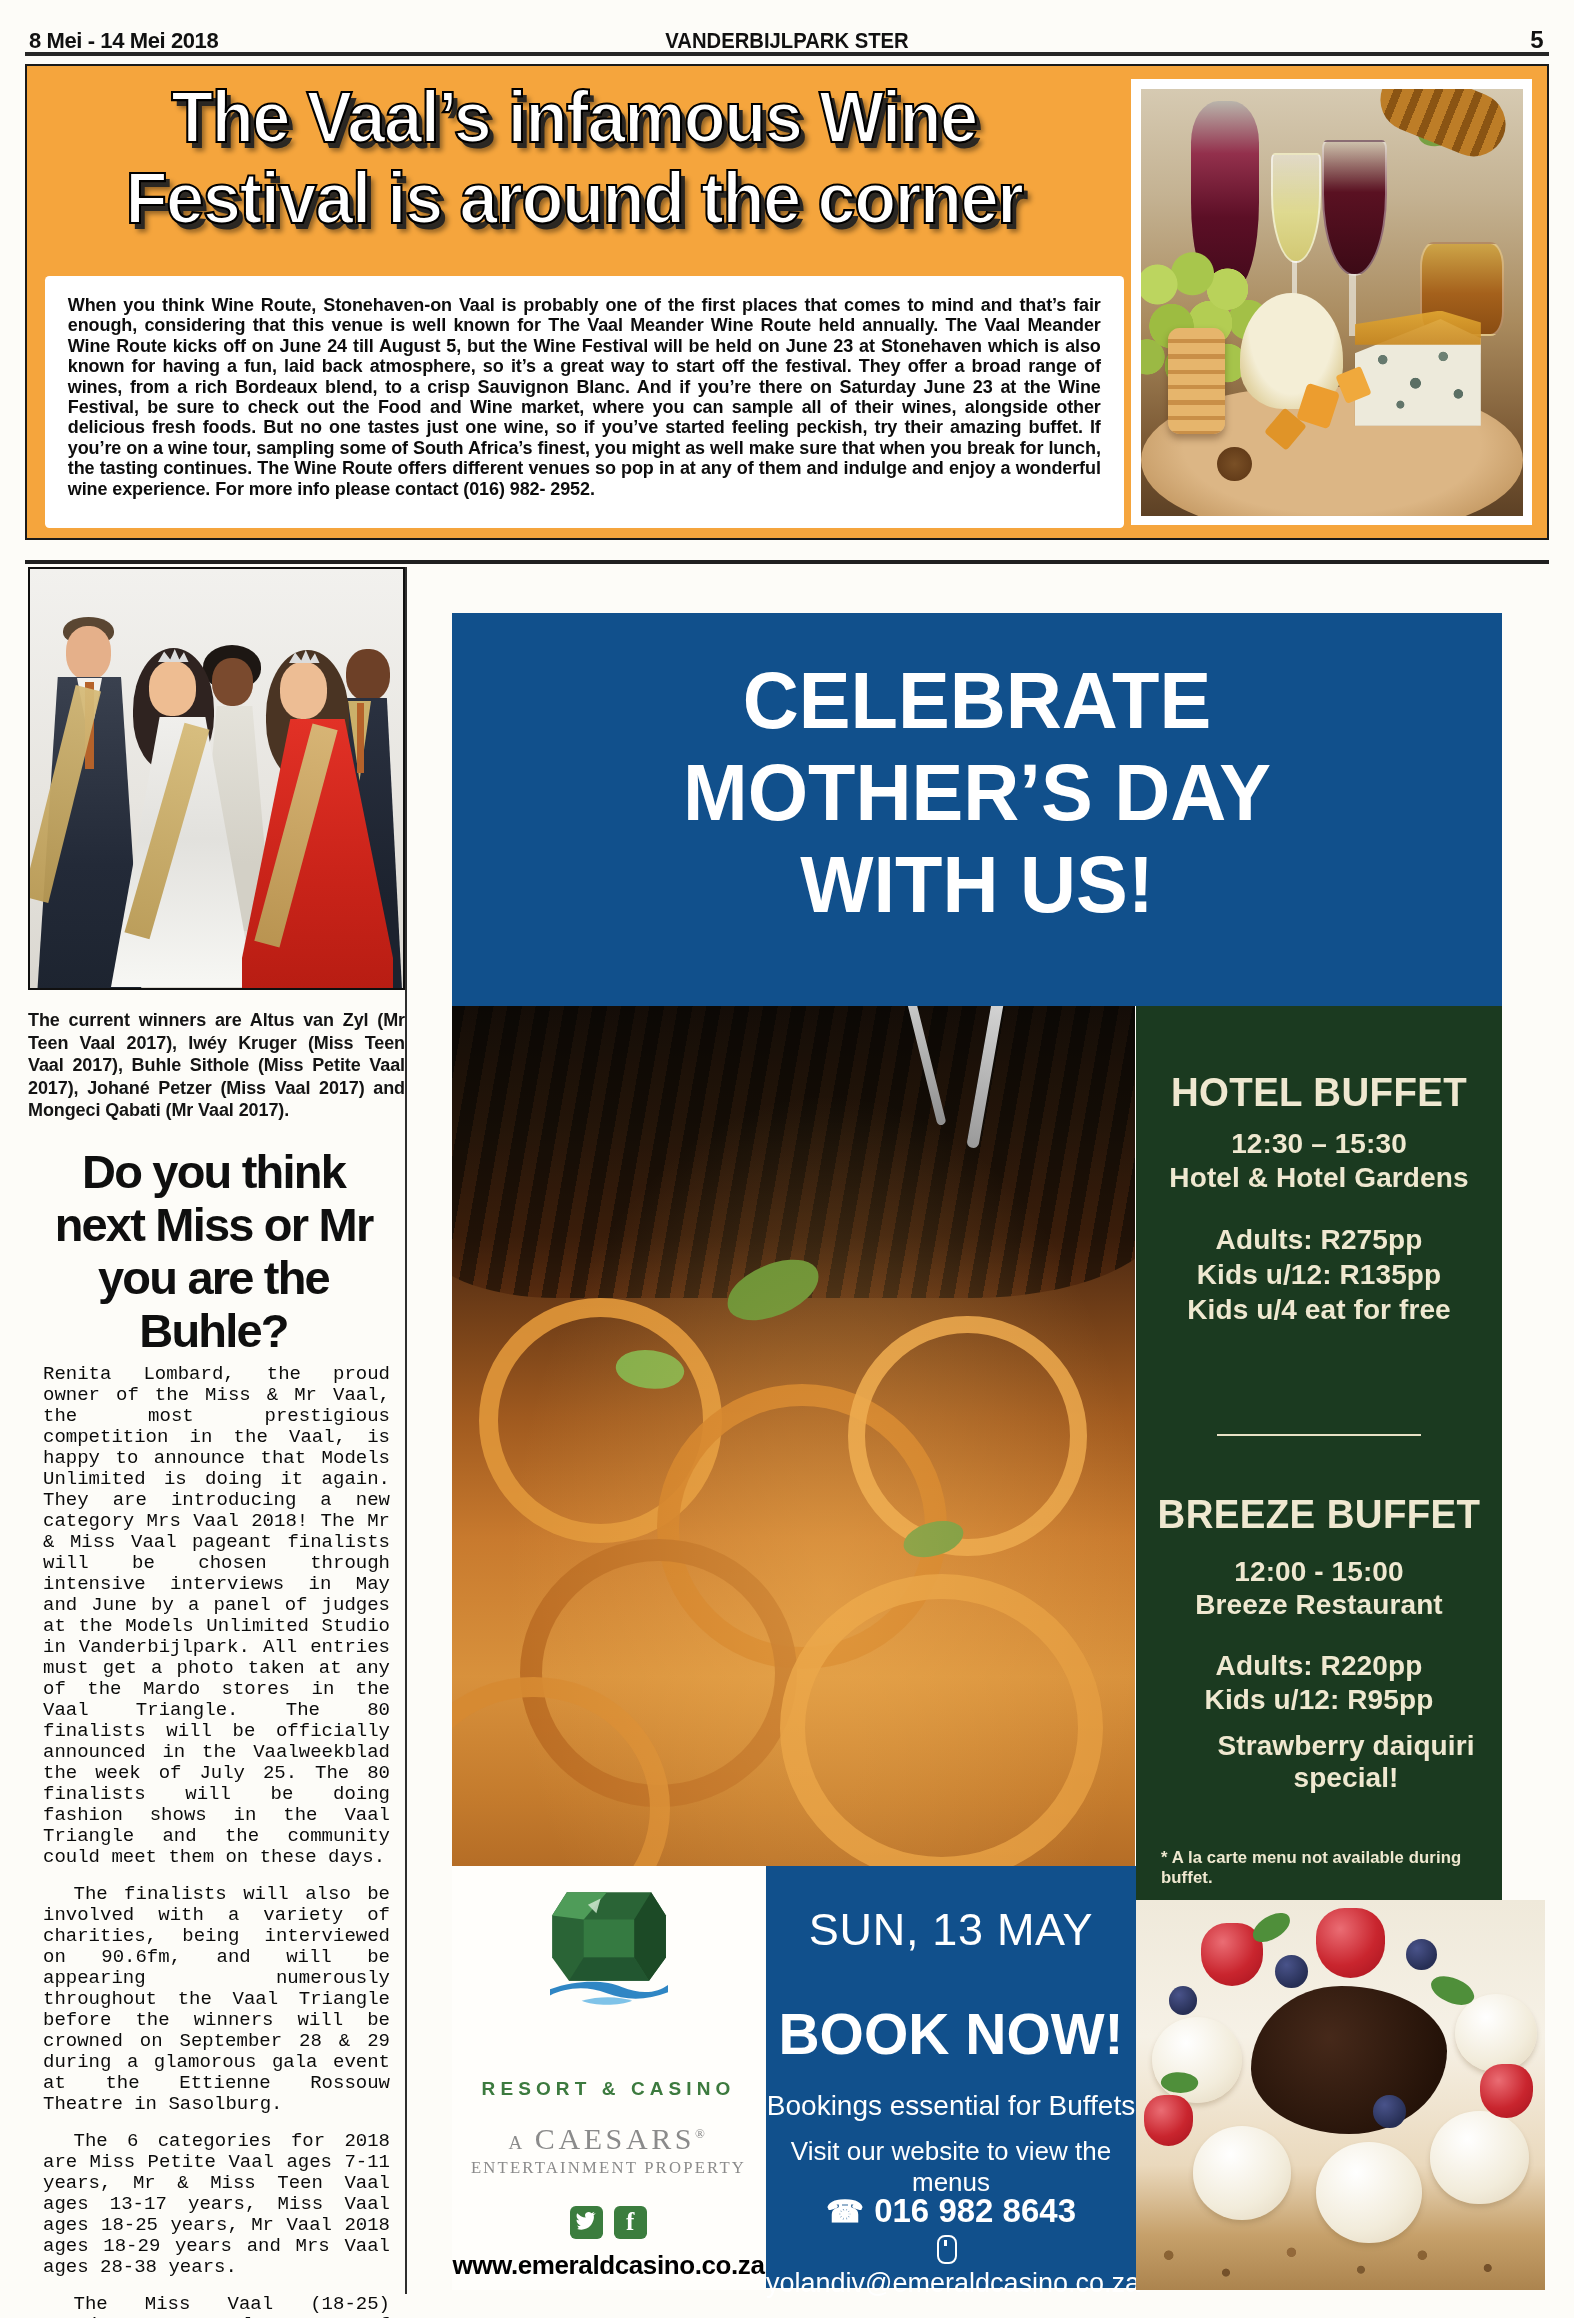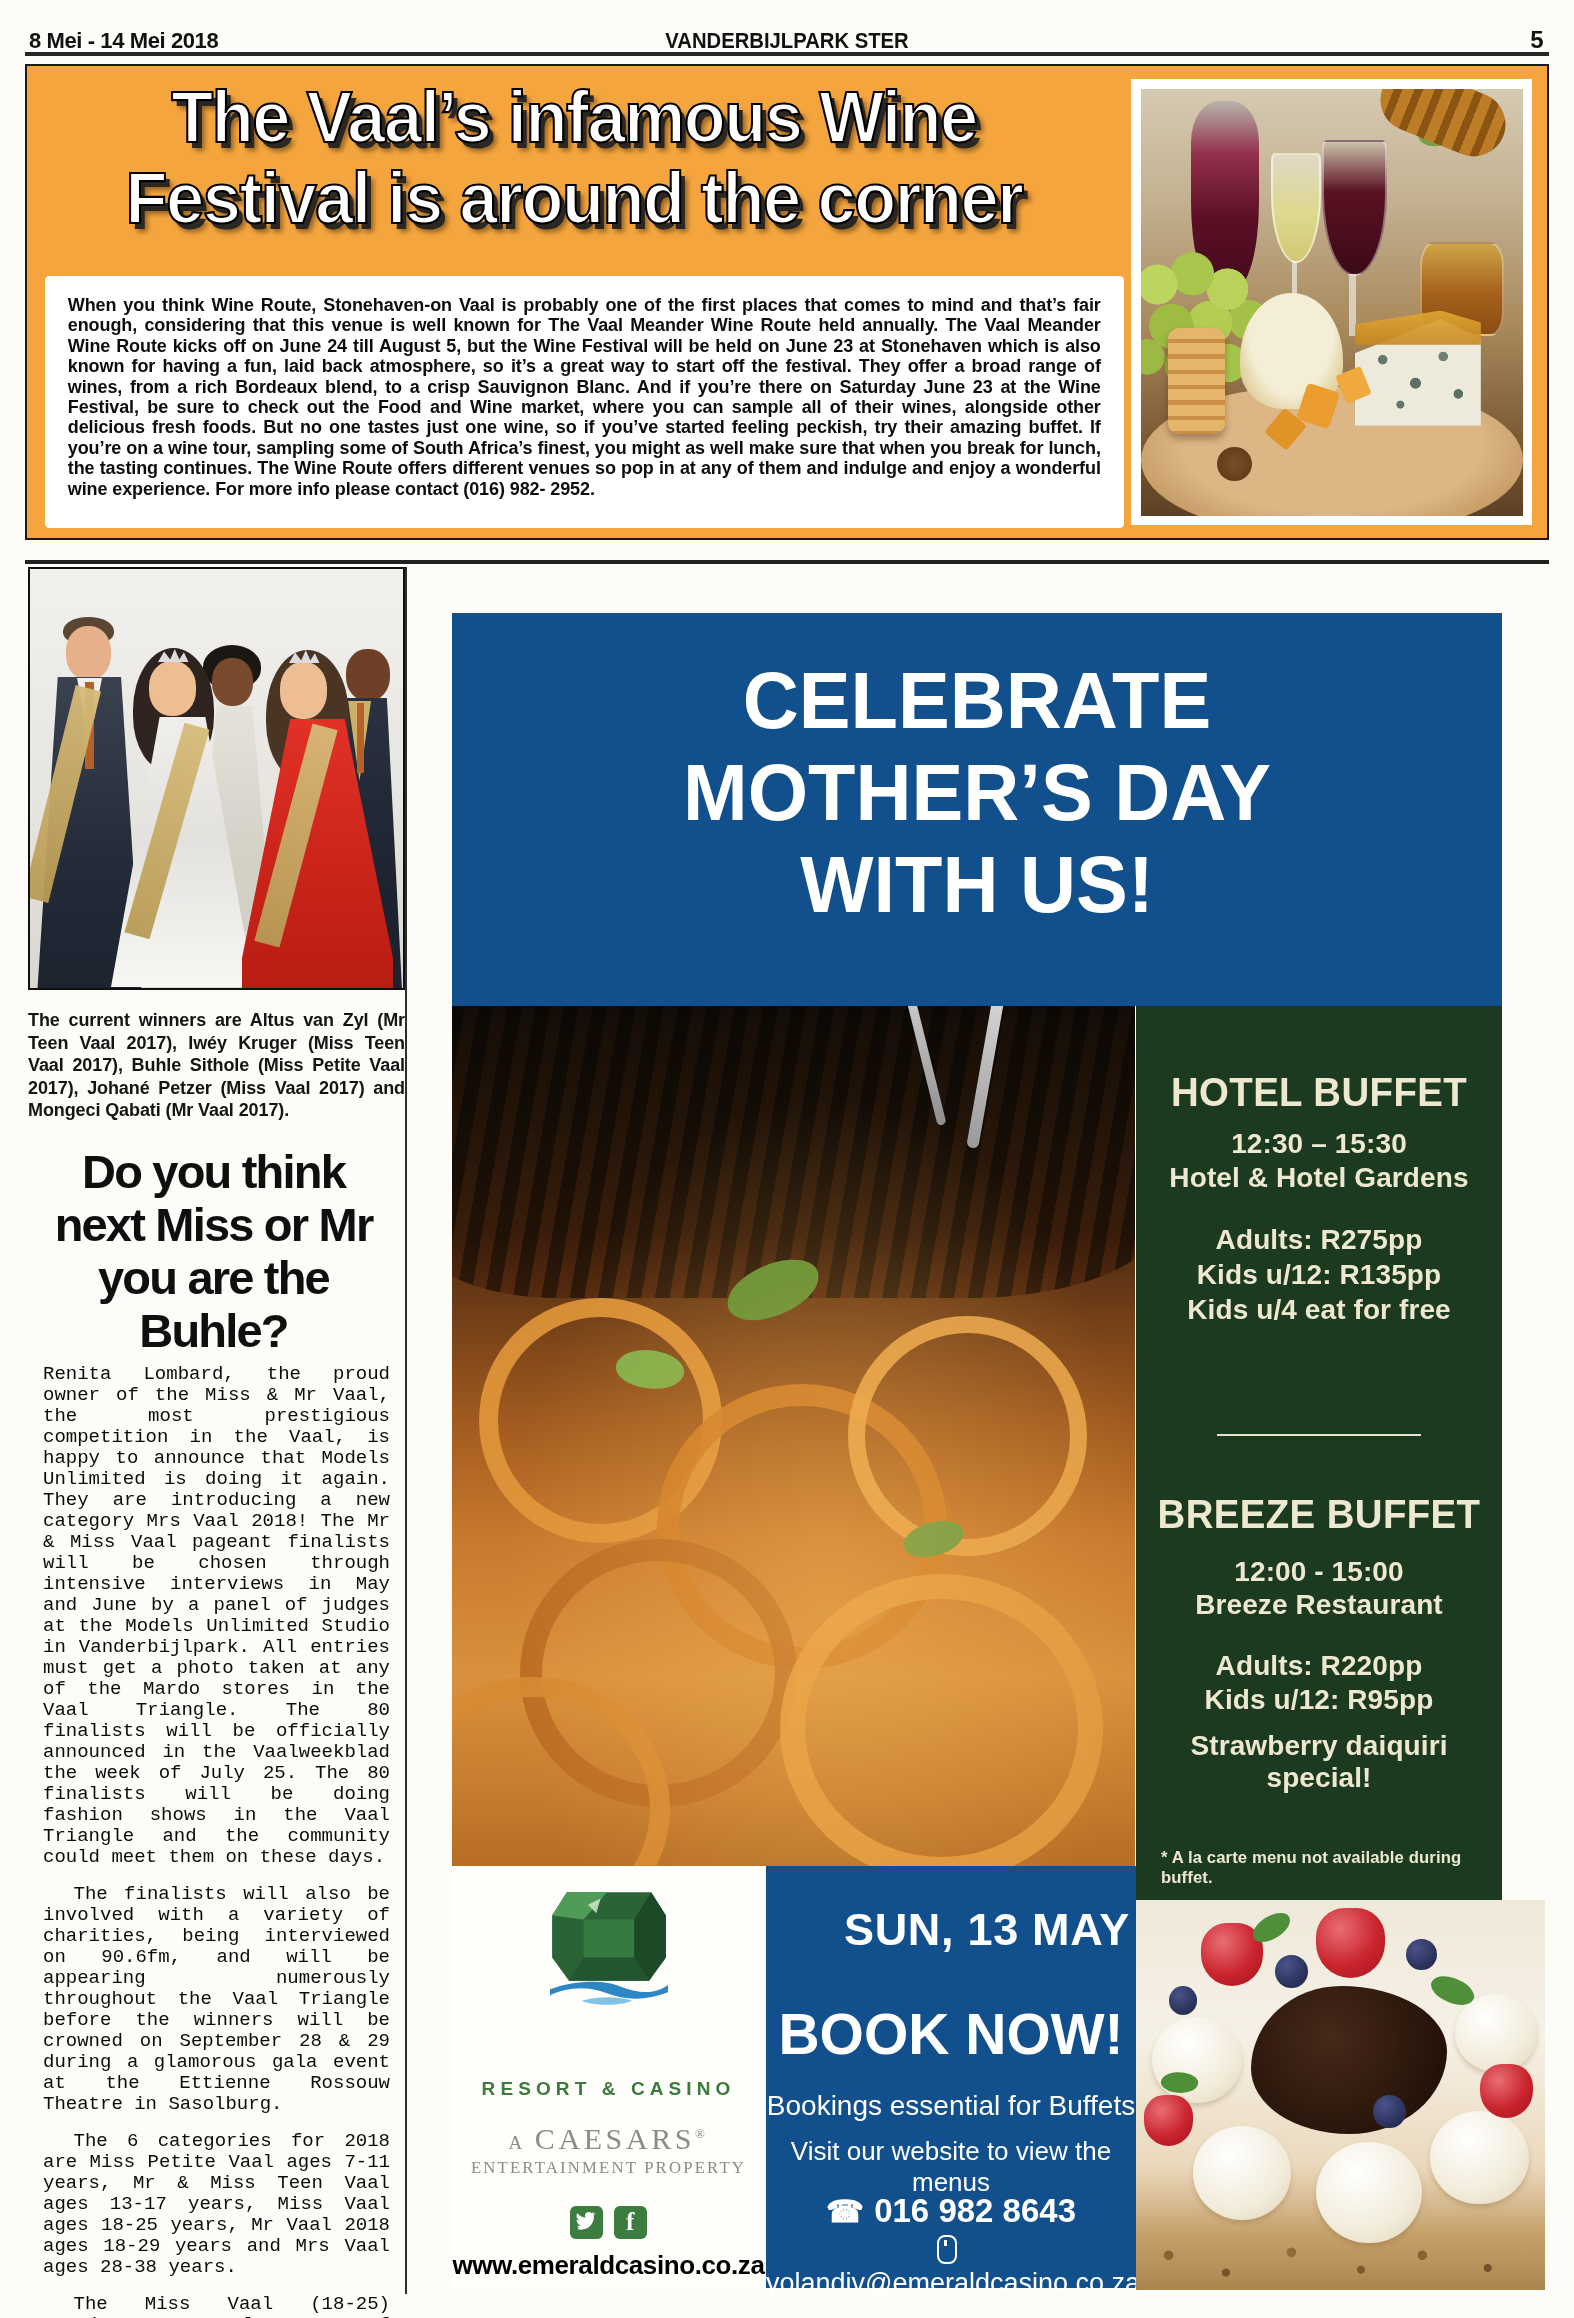--- a/index.html
+++ b/index.html
@@ -105,21 +105,21 @@
   .logo-caesars{position:absolute;left:0;width:100%;top:256px;font-family:"Liberation Serif",serif;color:#8b8b8b;font-size:30px;letter-spacing:3.6px;}
   .logo-caesars .sm{font-size:19px;letter-spacing:1.5px;}
   .logo-caesars .reg{font-size:13px;vertical-align:super;}
   .logo-ent{position:absolute;left:0;width:100%;top:292px;font-family:"Liberation Serif",serif;color:#8b8b8b;font-size:16.7px;letter-spacing:2.2px;}
   .social-row{position:absolute;left:0;width:100%;top:340px;}
   .social{display:inline-block;width:33px;height:33px;background:#3b7d3e;border-radius:5.8px;margin:0 3.6px;position:relative;vertical-align:middle;}
   .social .fb{position:absolute;left:0;top:1.5px;width:100%;text-align:center;color:#ffffff;font-size:25px;font-weight:bold;font-family:"Liberation Serif",serif;}
   .logo-site{position:absolute;left:0;width:100%;top:384px;font-size:26px;font-weight:bold;color:#000;letter-spacing:-0.4px;}
 
   .booking-panel{position:absolute;left:766px;top:1866px;width:370px;height:422px;background:#11508c;color:#ffffff;text-align:center;}
-  .bk-date{position:absolute;left:0;width:100%;top:38px;font-size:45px;font-weight:700;letter-spacing:0.7px;margin-left:36px;}
+  .bk-date{position:absolute;left:0;width:100%;top:38px;font-size:45px;font-weight:400;letter-spacing:0.7px;}
   .bk-cta{position:absolute;left:0;width:100%;top:135px;font-size:57px;font-weight:bold;letter-spacing:0px;}
   .bk-note{position:absolute;left:0;width:100%;top:224px;font-size:28px;font-weight:400;}
   .bk-visit{position:absolute;left:0;width:100%;top:270px;font-size:26px;font-weight:400;}
   .bk-phone{position:absolute;left:0;width:100%;top:326px;font-size:33px;font-weight:bold;}
   .bk-phone .glyph{font-size:30.5px;margin-right:10.2px;}
   .bk-email{position:absolute;left:0;width:100%;top:366px;font-size:27px;font-weight:500;}
   .mouse-icon{display:inline-block;width:16px;height:25px;border:2.2px solid #ffffff;border-radius:8px;margin-right:8.7px;position:relative;top:2.9px;}
   .mouse-icon:before{content:"";position:absolute;left:5.8px;top:2.9px;width:2.2px;height:6.5px;background:#ffffff;}
 
   .dessert-photo{position:absolute;left:1136px;top:1900px;width:409px;height:390px;overflow:hidden;background:linear-gradient(180deg,#efe9da 0%,#f6f1e6 35%,#ead9bd 68%,#c6a06a 86%,#ac844e 100%);}
@@ -272,21 +272,21 @@
     <div class="gp gp-item" style="top:156px;">Hotel &amp; Hotel Gardens</div>
     <div class="gp gp-item" style="top:218px;">Adults: R275pp</div>
     <div class="gp gp-item" style="top:253px;">Kids u/12: R135pp</div>
     <div class="gp gp-item" style="top:288px;">Kids u/4 eat for free</div>
     <div class="gp-divider" style="top:428px;"></div>
     <div class="gp gp-title" style="top:486px;">BREEZE BUFFET</div>
     <div class="gp gp-item" style="top:550px;">12:00 - 15:00</div>
     <div class="gp gp-item" style="top:583px;">Breeze Restaurant</div>
     <div class="gp gp-item" style="top:644px;">Adults: R220pp</div>
     <div class="gp gp-item" style="top:678px;">Kids u/12: R95pp</div>
-    <div class="gp gp-item" style="top:724px;">Strawberry daiquiri special!</div>
+    <div class="gp gp-item" style="top:724px;padding-left:27px;">Strawberry daiquiri special!</div>
     <div class="gp-footnote" style="top:842px;">* A la carte menu not available during buffet.</div>
   </div>
 
   <div class="logo-area">
     <div class="logo-gem">
       <svg width="128" height="118" viewBox="0 0 120 112">
         <polygon points="20,4 100,4 114,26 114,66 98,88 22,88 6,66 6,26" fill="#2a6436"></polygon>
         <polygon points="20,4 58,4 36,30 6,26" fill="#4f9c59"></polygon>
         <polygon points="36,30 84,30 84,66 36,66" fill="#357a41"></polygon>
         <polygon points="100,4 114,26 114,66 98,88 84,66 84,30" fill="#1c4a26"></polygon>

